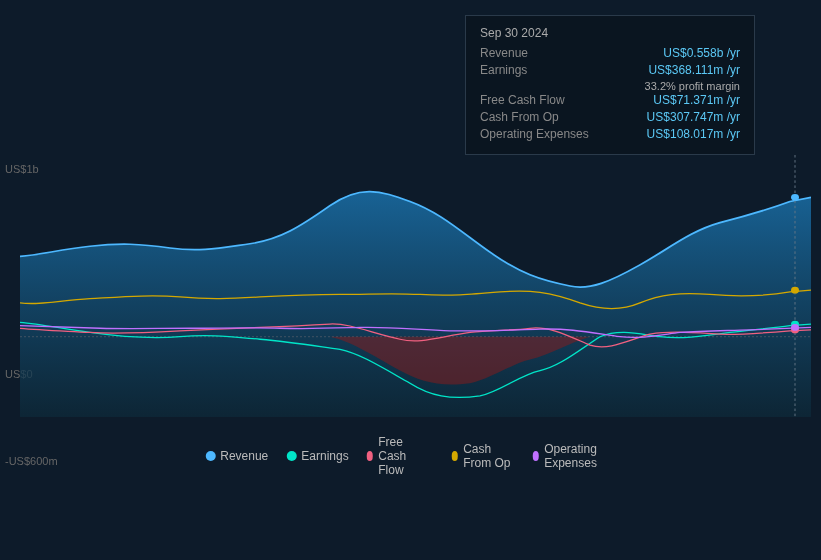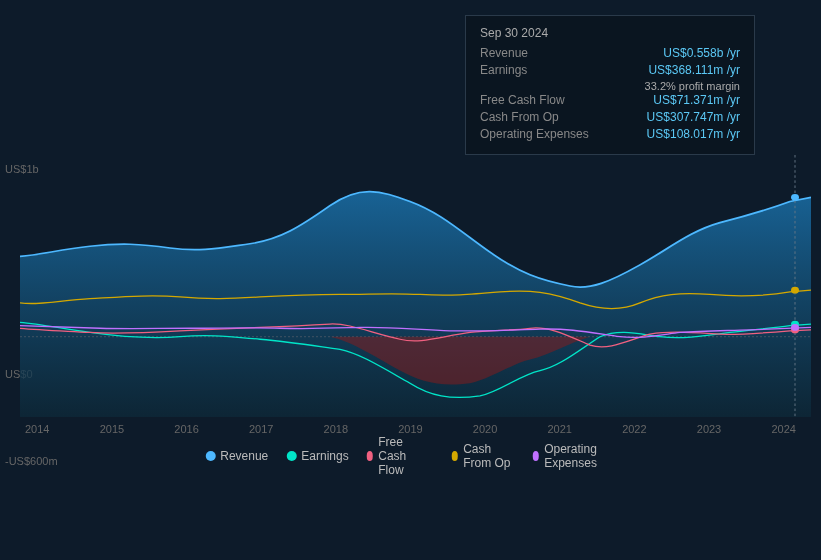--- a/index.html
+++ b/index.html
@@ -173,33 +173,20 @@
       <line x1="775" y1="0" x2="775" y2="310" stroke="#667788" stroke-width="1" stroke-dasharray="3,3"></line>
 
       <circle cx="775" cy="50" r="4" fill="#4db8ff"></circle>
       <circle cx="775" cy="200" r="4" fill="#00e5c8"></circle>
       <circle cx="775" cy="207" r="4" fill="#f06080"></circle>
       <circle cx="775" cy="160" r="4" fill="#d4a800"></circle>
       <circle cx="775" cy="204" r="4" fill="#c070ff"></circle>
     </svg>
   </div>
 
-  <div class="x-labels">
-    <span>2014</span>
-    <span>2015</span>
-    <span>2016</span>
-    <span>2017</span>
-    <span>2018</span>
-    <span>2019</span>
-    <span>2020</span>
-    <span>2021</span>
-    <span>2022</span>
-    <span>2023</span>
-    <span>2024</span>
-  </div>
 
   <div class="legend">
     <div class="legend-item">
       <div class="legend-dot" style="background:#4db8ff;"></div>
       <span>Revenue</span>
     </div>
     <div class="legend-item">
       <div class="legend-dot" style="background:#00e5c8;"></div>
       <span>Earnings</span>
     </div>

